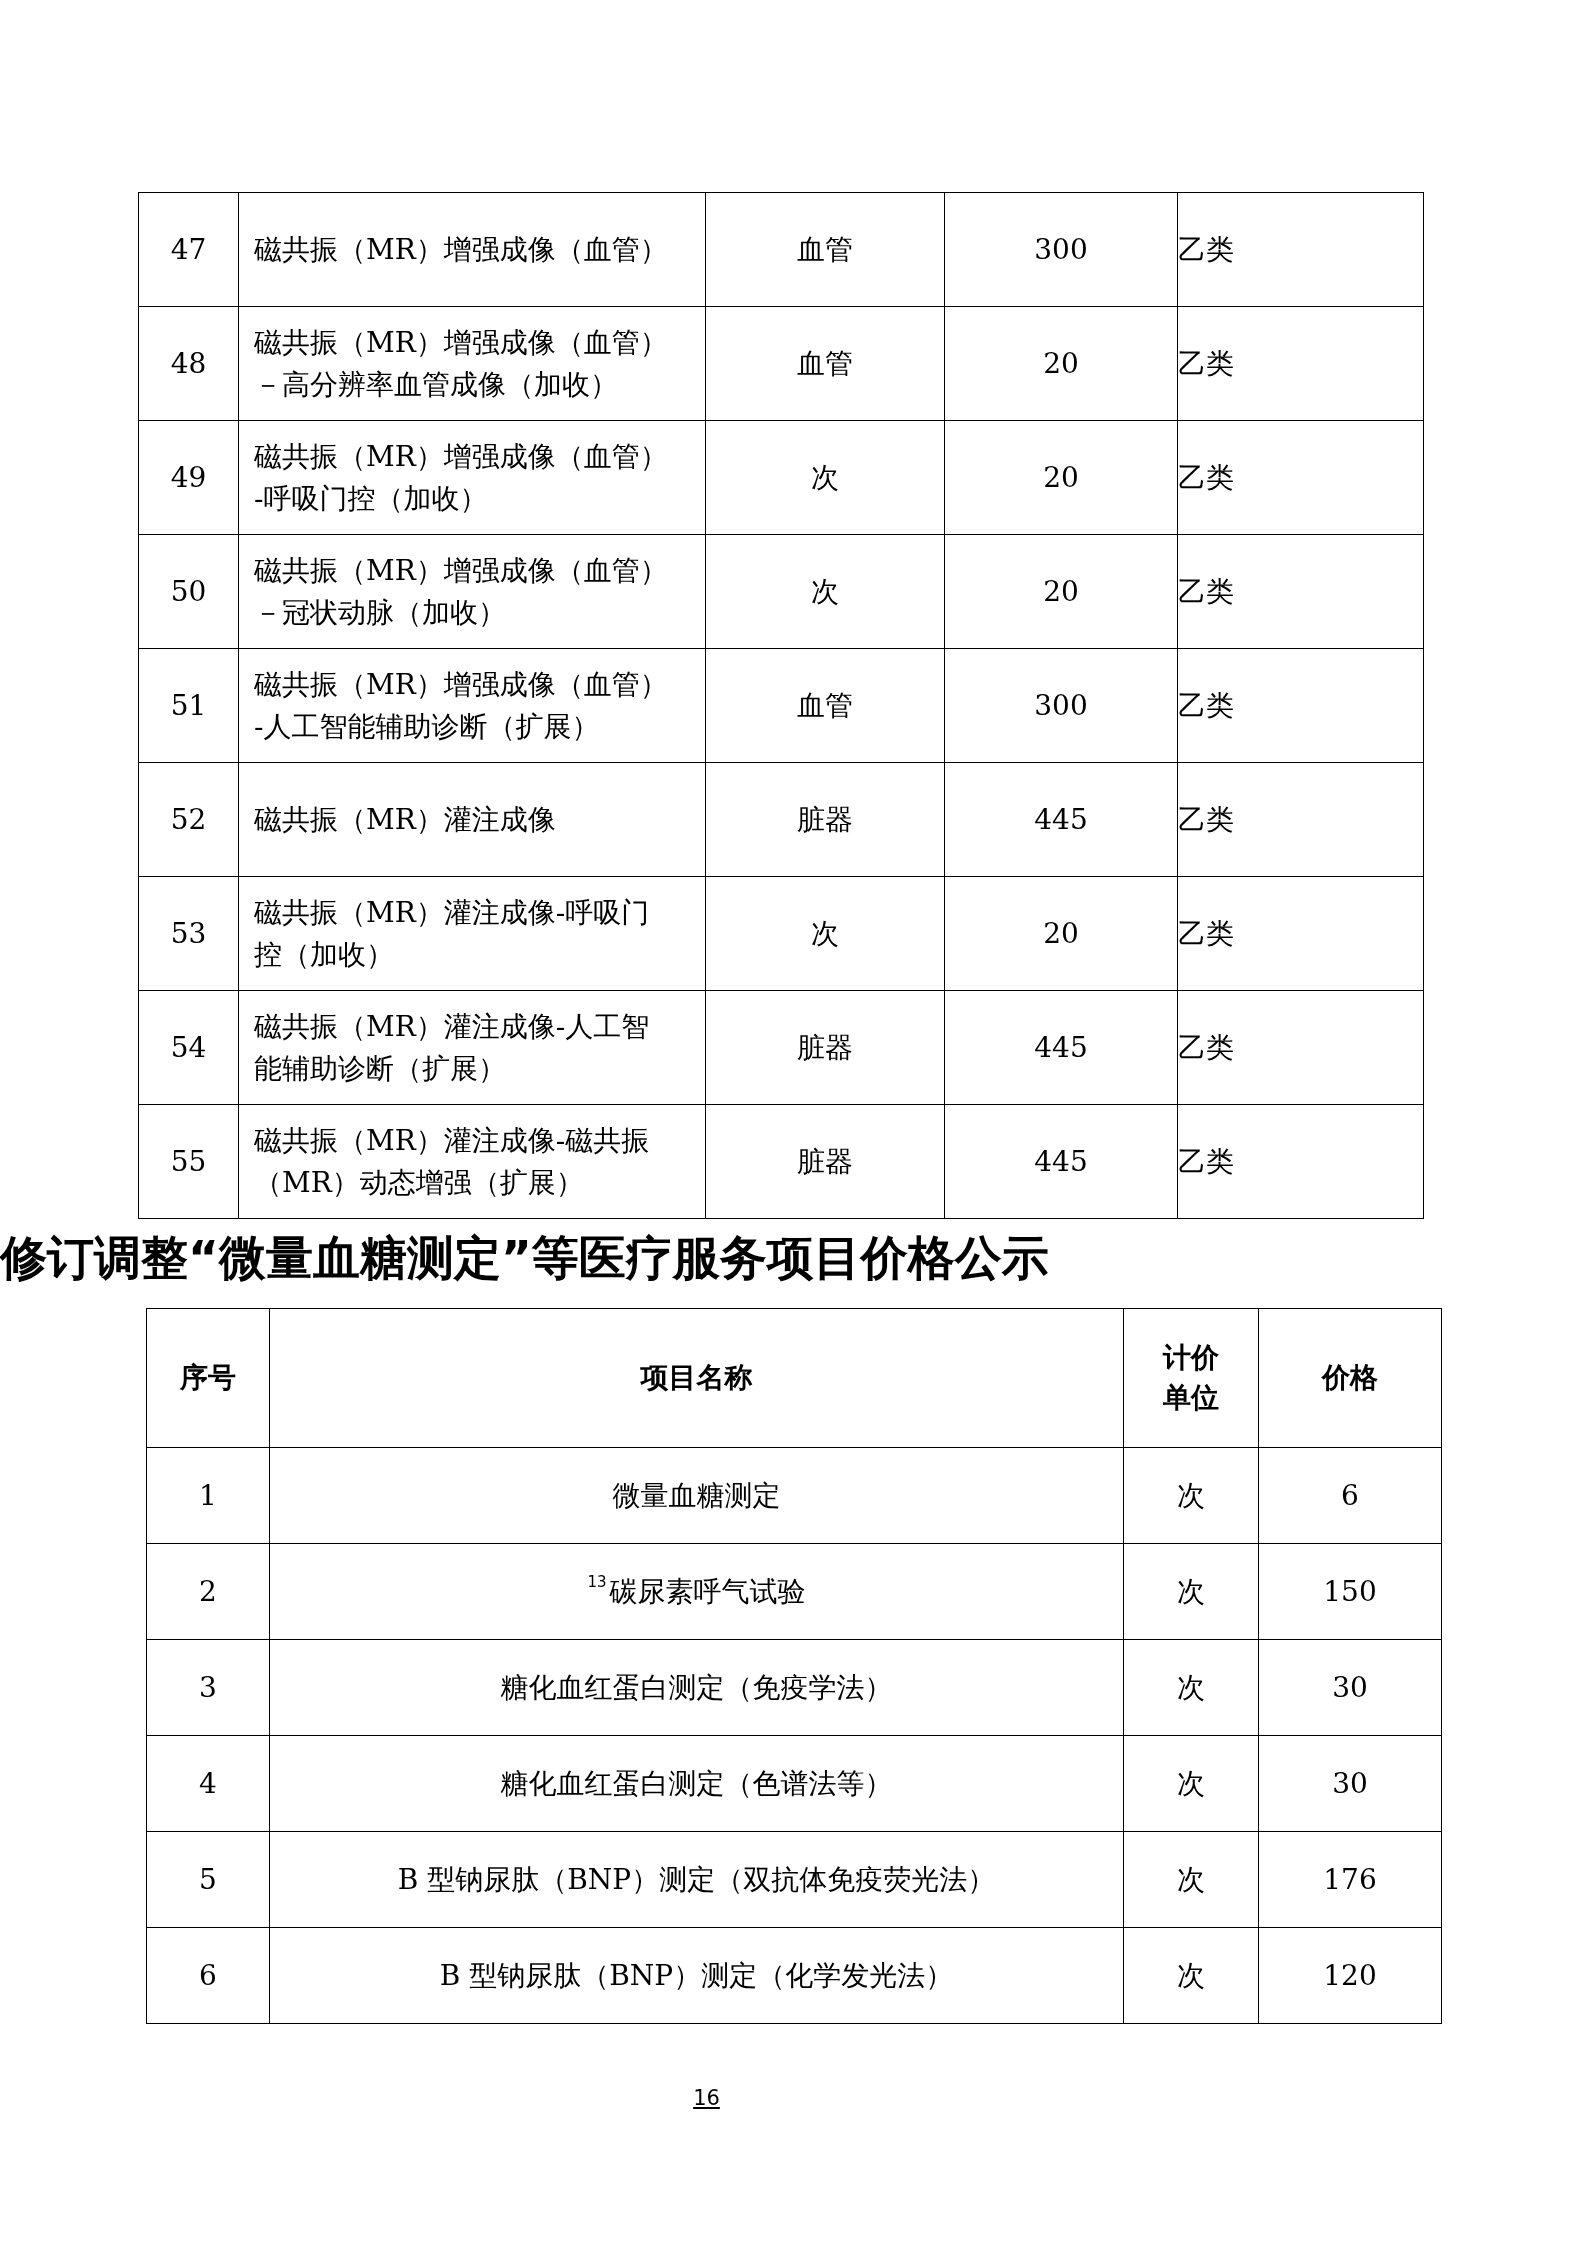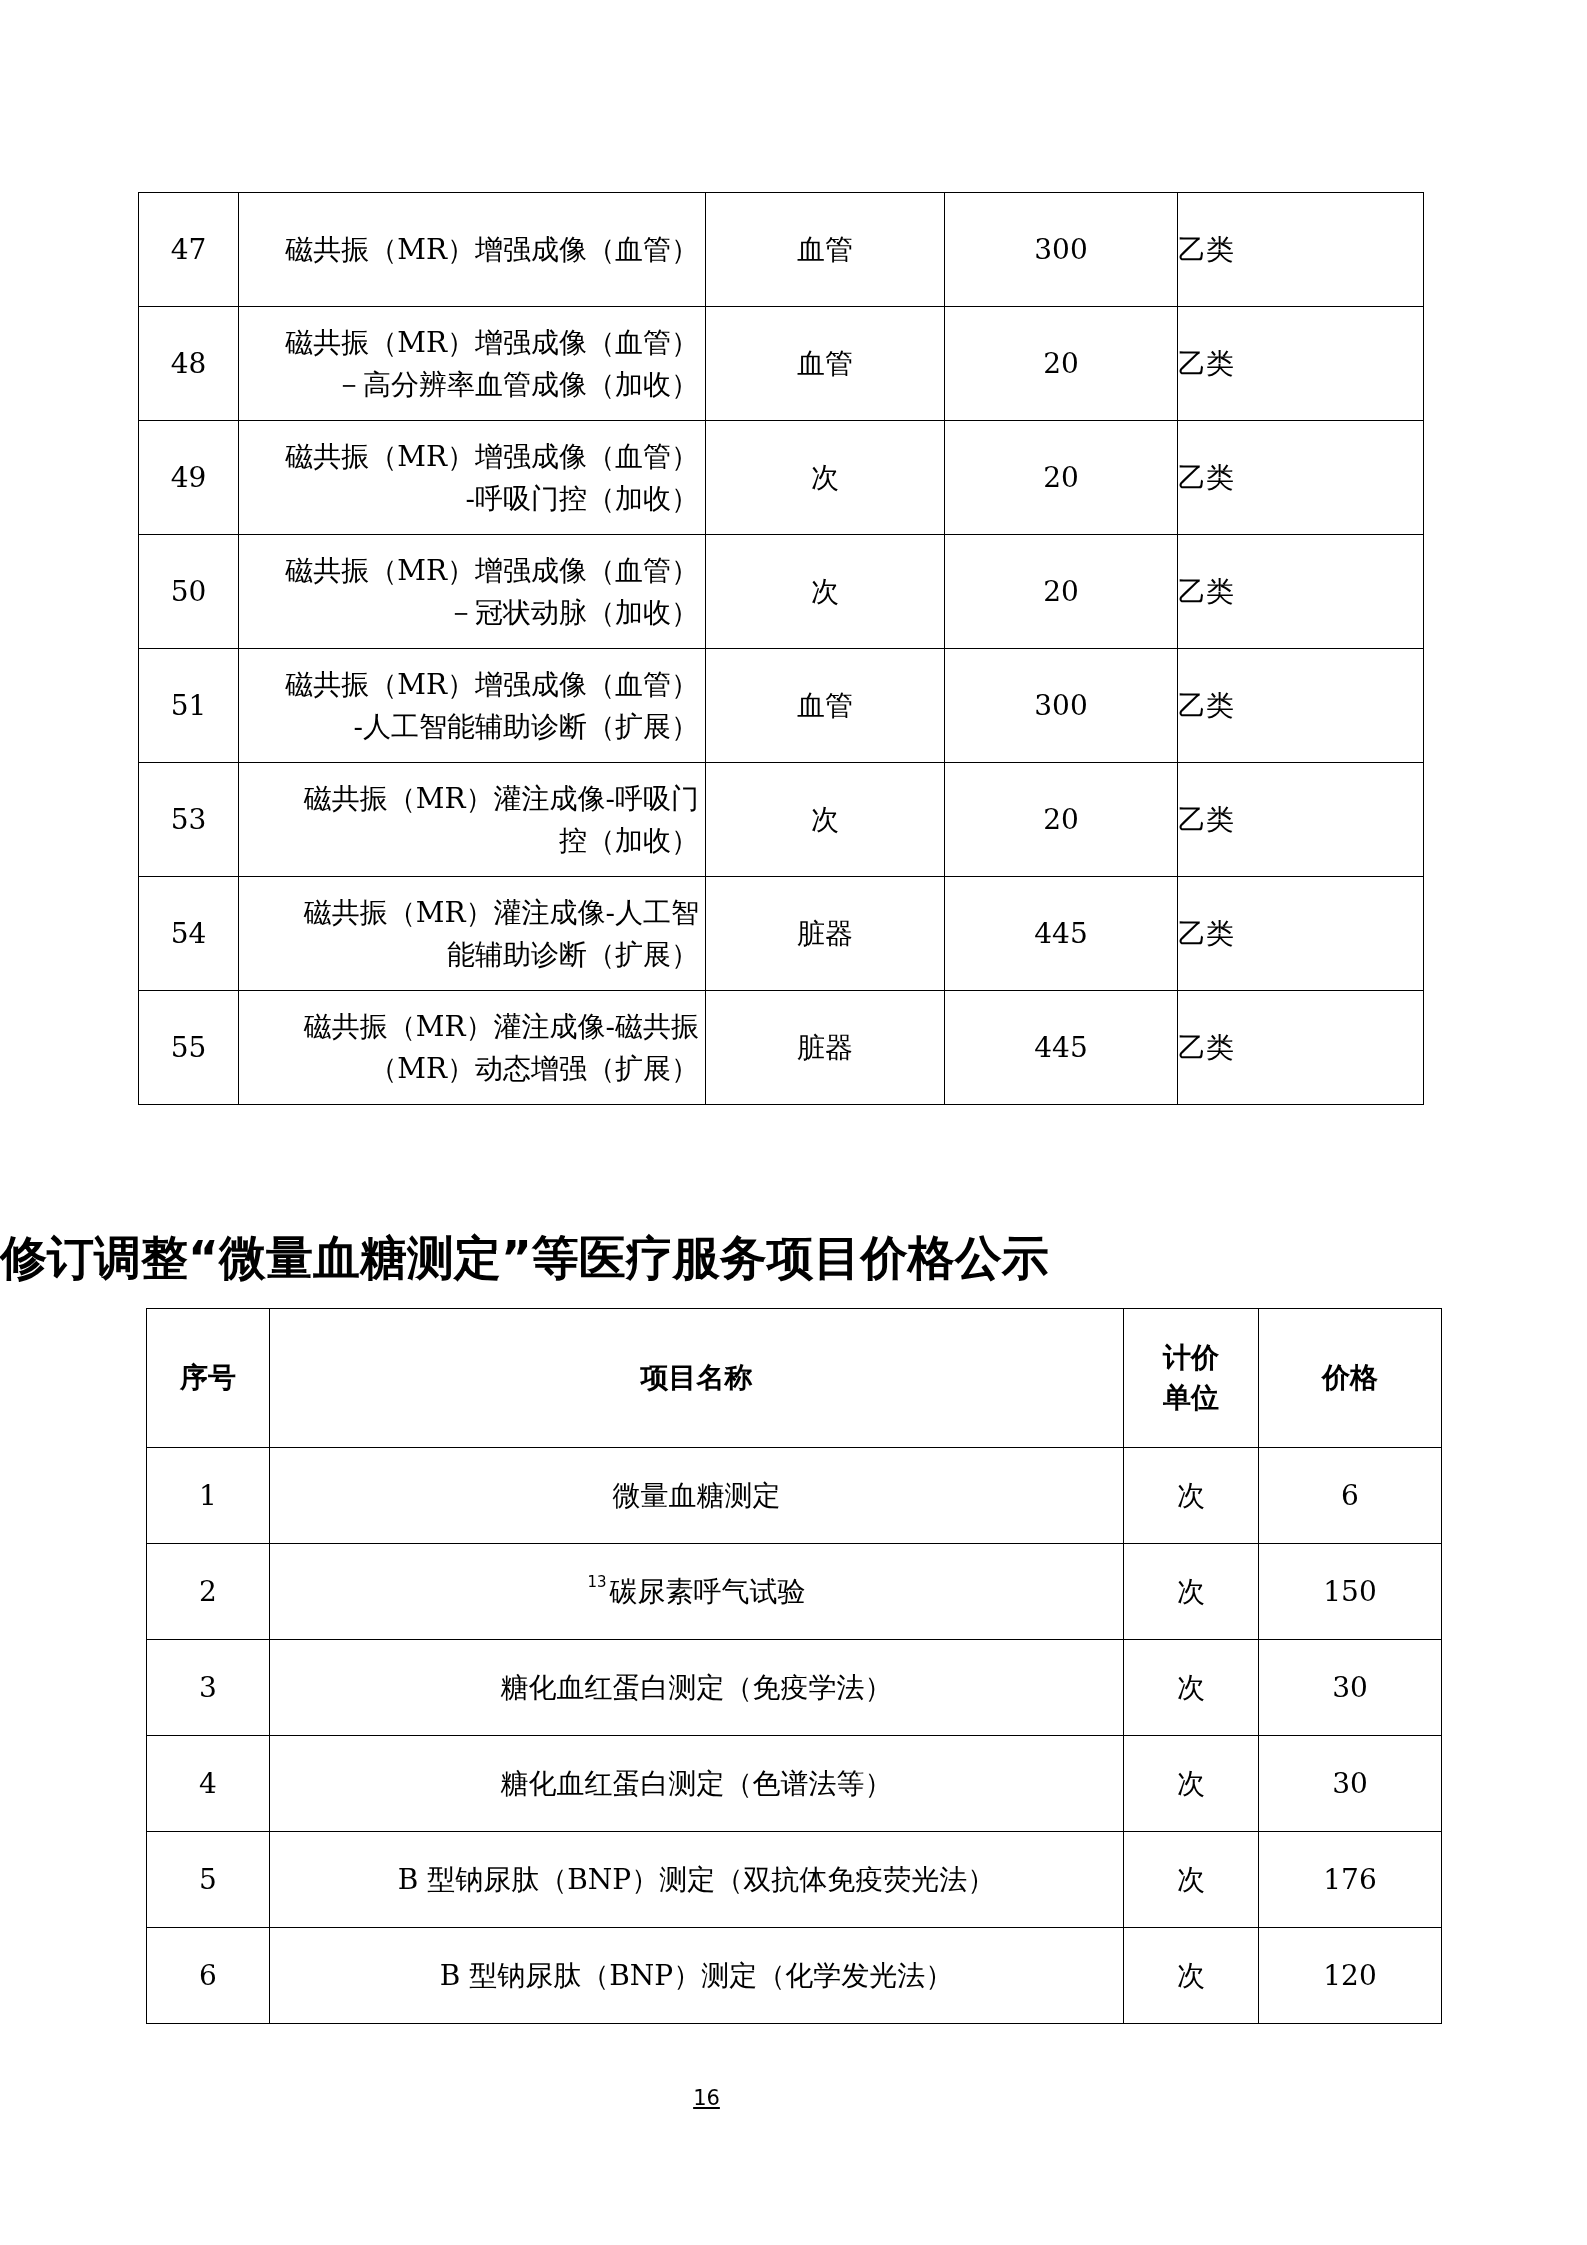--- a/index.html
+++ b/index.html
@@ -7,21 +7,21 @@
   .serif { font-family: "DejaVu Serif", "Liberation Serif", serif; }
   .sans { font-family: "DejaVu Sans", "Liberation Sans", sans-serif; }
 
   table { border-collapse: collapse; position: absolute; table-layout: fixed; }
   td, th { border: 1.5px solid #000; padding: 0; vertical-align: middle; }
 
   
   #t1 { left: 138px; top: 192px; width: 1286px; }
   #t1 td { height: 113px; font-size: 28px; line-height: 42px; }
   #t1 td.c-no { width: 99px; text-align: center; }
-  #t1 td.c-name { width: 445px; text-align: right; padding-left: 15px; padding-right: 6px; }
+  #t1 td.c-name { width: 445px; text-align: left; padding-left: 15px; padding-right: 6px; }
   #t1 td.c-unit { width: 238px; text-align: center; }
   #t1 td.c-price { width: 232px; text-align: center; }
   #t1 td.c-cat { }
 
   
   #title { position: absolute; left: 0; top: 1222px; width: 1587px; 
            font-size: 47px; font-weight: bold; line-height: 72px; letter-spacing: 0px; }
 
   
   #t2 { left: 146px; top: 1308px; width: 1296px; }
@@ -80,20 +80,29 @@
       <td class="c-cat">乙类</td>
     </tr>
     <tr>
       <td class="c-no">51</td>
       <td class="c-name">
         <div>磁共振（MR）增强成像（血管）</div>
         <div>-人工智能辅助诊断（扩展）</div>
       </td>
       <td class="c-unit">血管</td>
       <td class="c-price">300</td>
+      <td class="c-cat">乙类</td>
+    </tr>
+    <tr>
+      <td class="c-no">52</td>
+      <td class="c-name">
+        <div>磁共振（MR）灌注成像</div>
+      </td>
+      <td class="c-unit">脏器</td>
+      <td class="c-price">445</td>
       <td class="c-cat">乙类</td>
     </tr>
     <tr>
       <td class="c-no">53</td>
       <td class="c-name">
         <div>磁共振（MR）灌注成像-呼吸门</div>
         <div>控（加收）</div>
       </td>
       <td class="c-unit">次</td>
       <td class="c-price">20</td>

